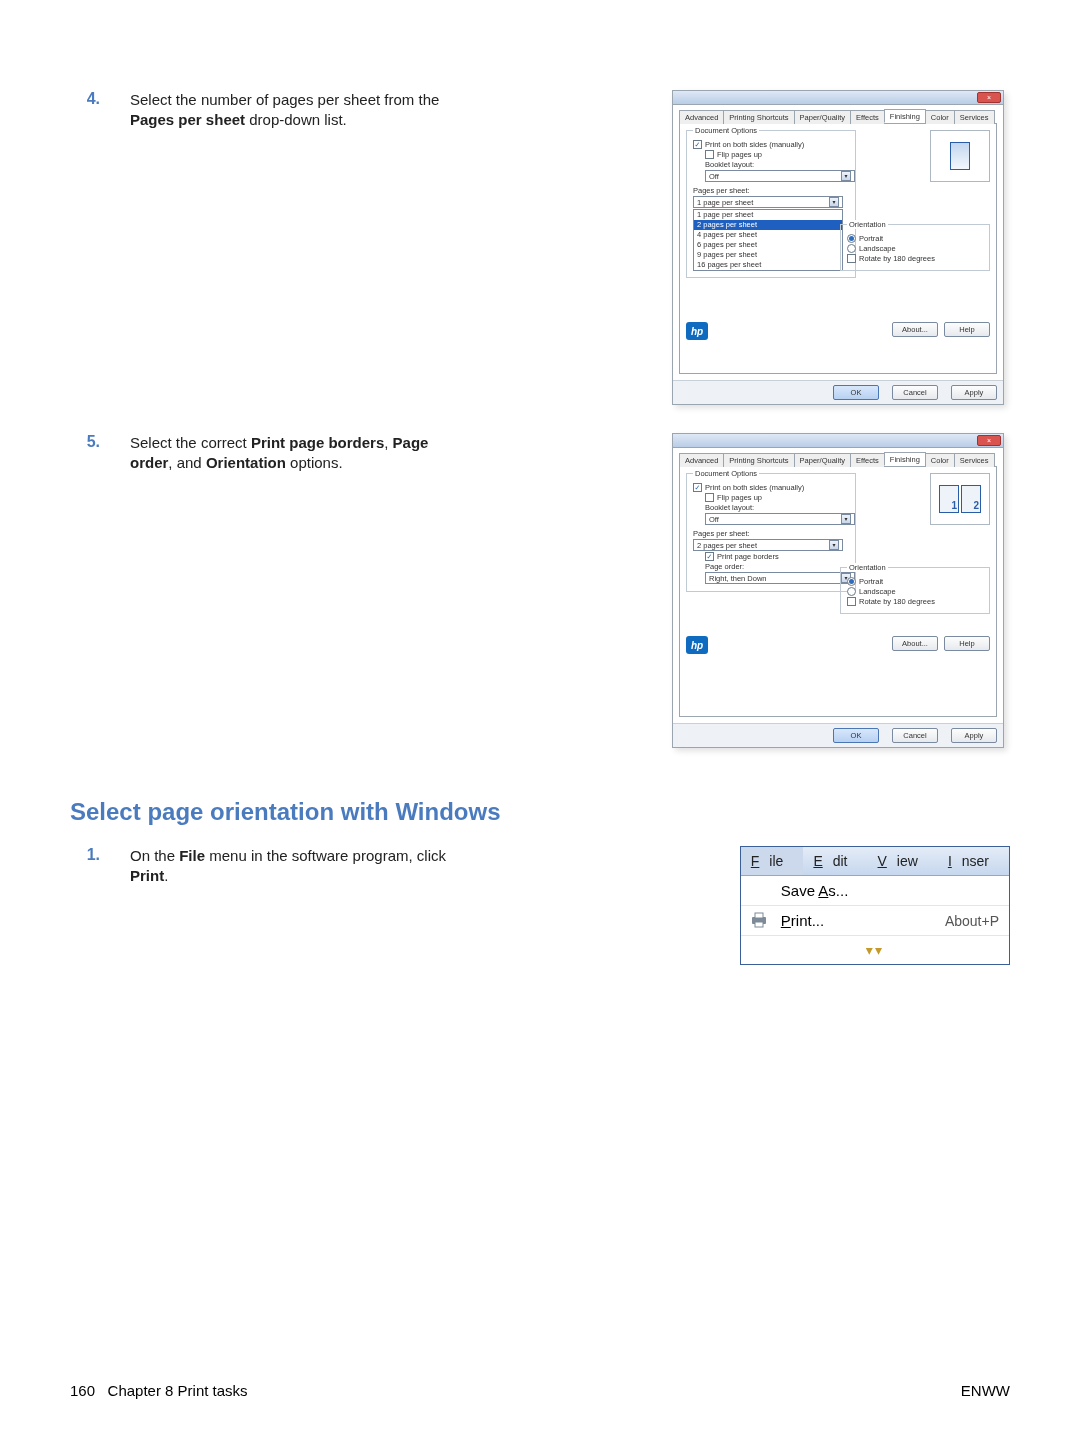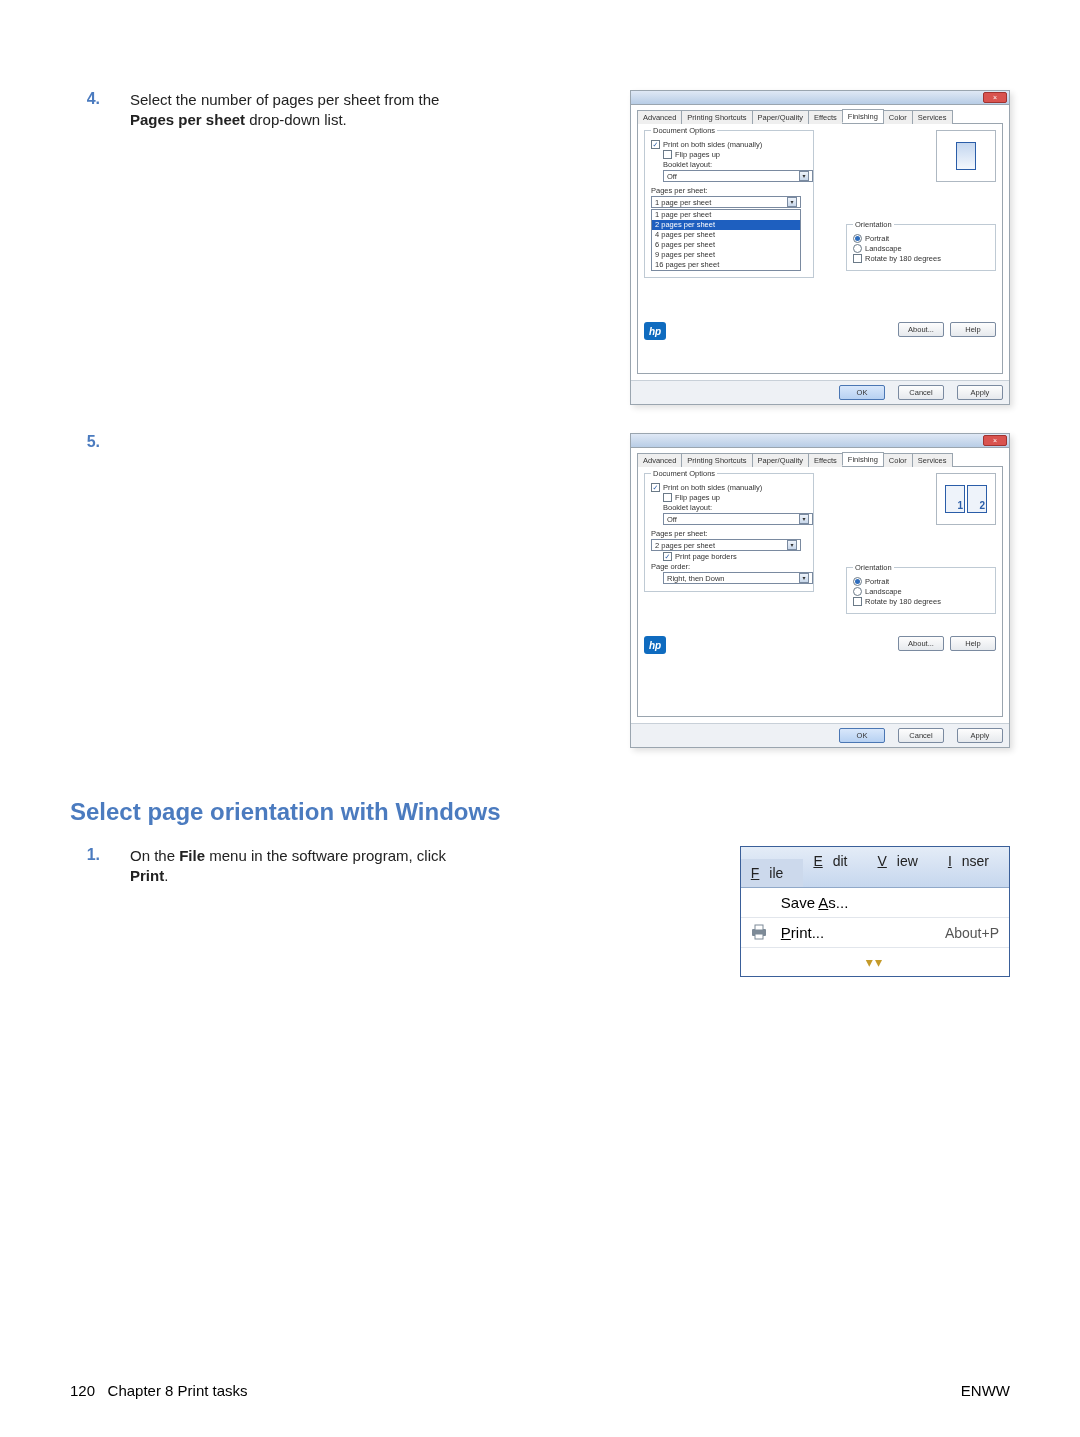--- a/index.html
+++ b/index.html
@@ -37,21 +37,21 @@
     line-height: 1.35;
   }
   .step-text b { font-weight: bold; }
 
   
   .dlg-wrap {
     flex: 0 0 338px;
     margin-left: auto;
   }
   .dialog {
-    width: 380px;
+    width: 332px;
     background: #fff;
     border: 1px solid #9aa5af;
     font-size: 7.5px;
     color: #333;
     box-shadow: 3px 3px 6px rgba(0,0,0,.12);
   }
   .dlg-titlebar {
     height: 14px;
     background: linear-gradient(#dfe8f5,#b8cde6);
     border-bottom: 1px solid #9aa5af;
@@ -195,21 +195,21 @@
   .menu-bar {
     display: flex;
     background: linear-gradient(#e4ecf7,#c6d7ee);
     border-bottom: 1px solid #90a9c9;
   }
   .menu-bar span {
     padding: 6px 10px;
     font-size: 14px;
     color: #222;
   }
-  .menu-bar span.sel { background: #ccd9ec; margin-top: 12px; }
+  .menu-bar span.sel { background: #ccd9ec; }
   .menu-item {
     display: flex; align-items: center;
     padding: 6px 10px 6px 40px;
     font-size: 15px;
     border-bottom: 1px solid #e2e6ec;
     position: relative;
   }
   .menu-item .icon-slot {
     position: absolute; left: 6px; top: 3px;
     width: 24px; height: 22px;
@@ -322,20 +322,23 @@
           <div class="btn pri">OK</div>
           <div class="btn">Cancel</div>
           <div class="btn">Apply</div>
         </div>
       </div>
     </div>
   </div>
 
   <div class="step-row">
     <div class="step-num">5.</div>
+    <div class="step-text">
+      <span>Select the correct </span><b>Print page borders</b><span>, </span><b>Page order</b><span>, and </span><b>Orientation</b><span> options.</span>
+    </div>
 
     <div class="dlg-wrap">
       <div class="dialog">
         <div class="dlg-titlebar">
             <div class="dlg-close">×</div>
           </div>
         <div class="dlg-body">
           <div class="tabs">
             <div class="tab">Advanced</div>
             <div class="tab">Printing Shortcuts</div>
@@ -369,21 +372,21 @@
 
               <div style="margin-top:4px;">Pages per sheet:</div>
               <div class="combo wide">
                   <span>2 pages per sheet</span>
                   <span class="arr">▾</span>
                 </div>
               <div class="chk" style="margin-left:12px;">
                   <span class="chk-box">✓</span>
                   <span>Print page borders</span>
                 </div>
-              <div style="">Page order:</div>
+              <div style="margin-left:12px;">Page order:</div>
               <div class="combo wide" style="margin-left:12px;">
                   <span>Right, then Down</span>
                   <span class="arr">▾</span>
                 </div>
             </div>
 
             <div class="orient-box">
               <div class="fieldset">
                 <div class="legend">Orientation</div>
                 <div class="rdo">
@@ -447,17 +450,17 @@
             </svg>
         </span>
         <span><u>P</u>rint...</span>
         <span class="shortcut">About+P</span>
       </div>
       <div class="menu-chevrons">▾▾</div>
     </div>
   </div>
 
   <div class="footer">
-    <div><span>120</span>&nbsp;&nbsp;&nbsp;<span>Chapter 8   Print tasks</span></div>
+    <div><span>160</span>&nbsp;&nbsp;&nbsp;<span>Chapter 8   Print tasks</span></div>
     <div>ENWW</div>
   </div>
 
 </div>
 
 </body></html>

